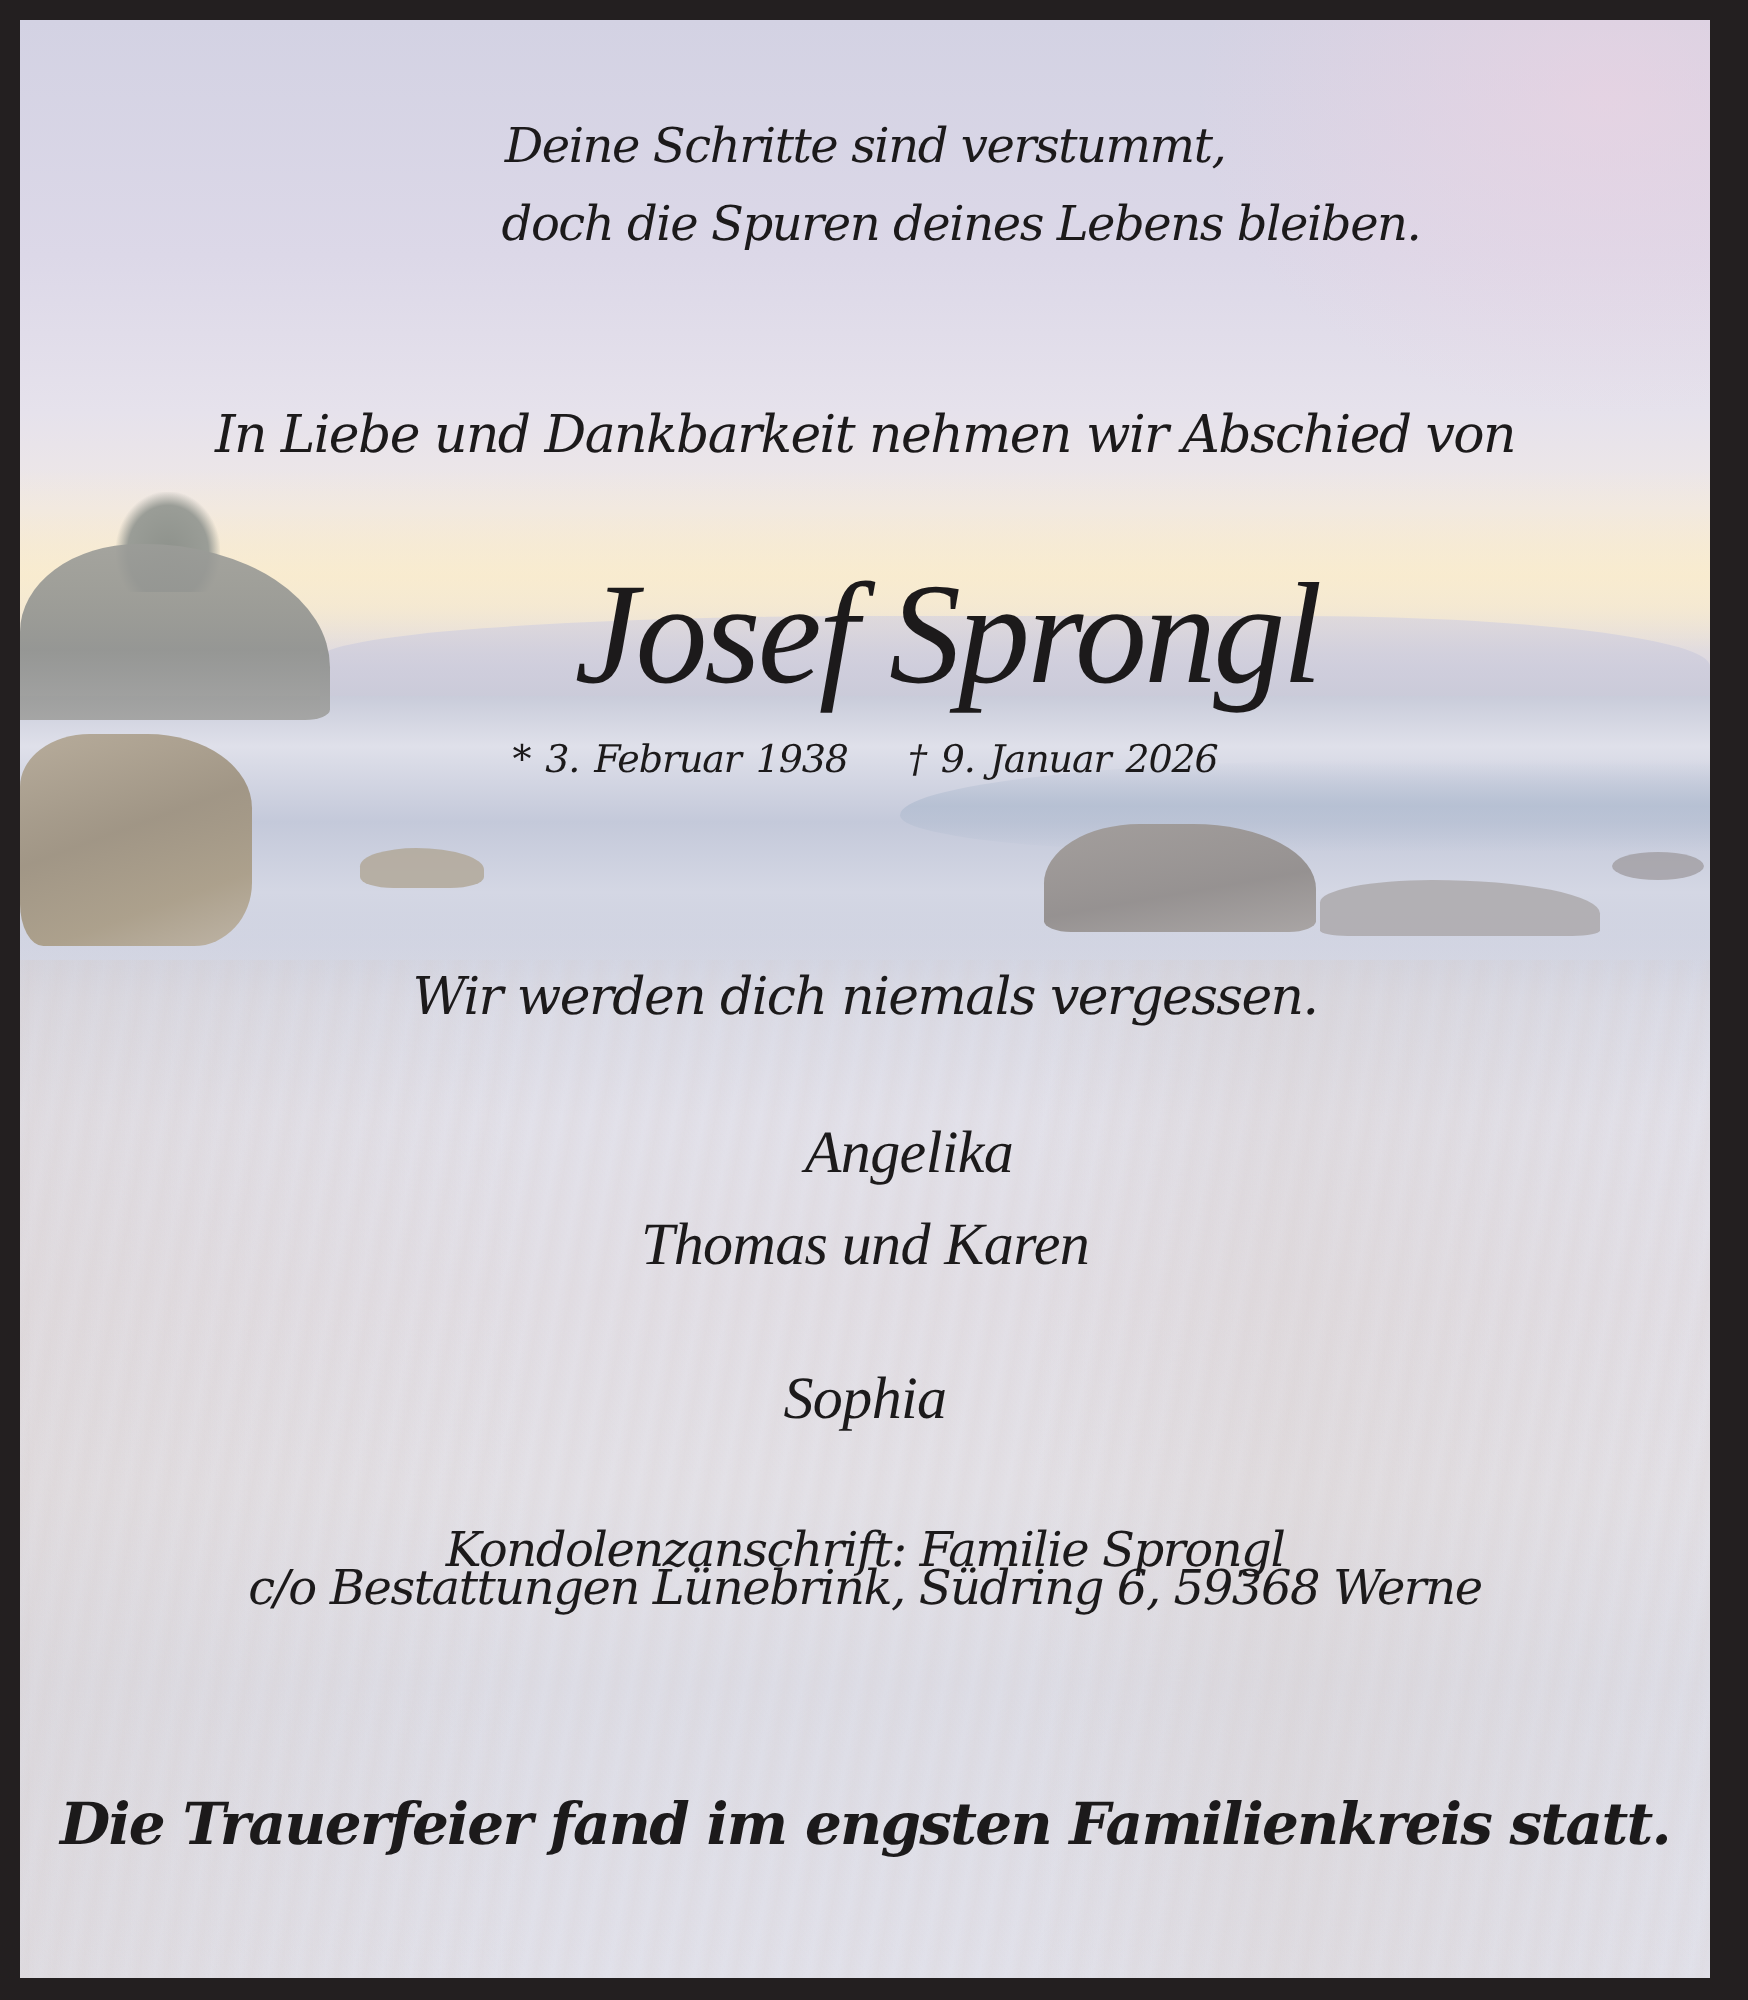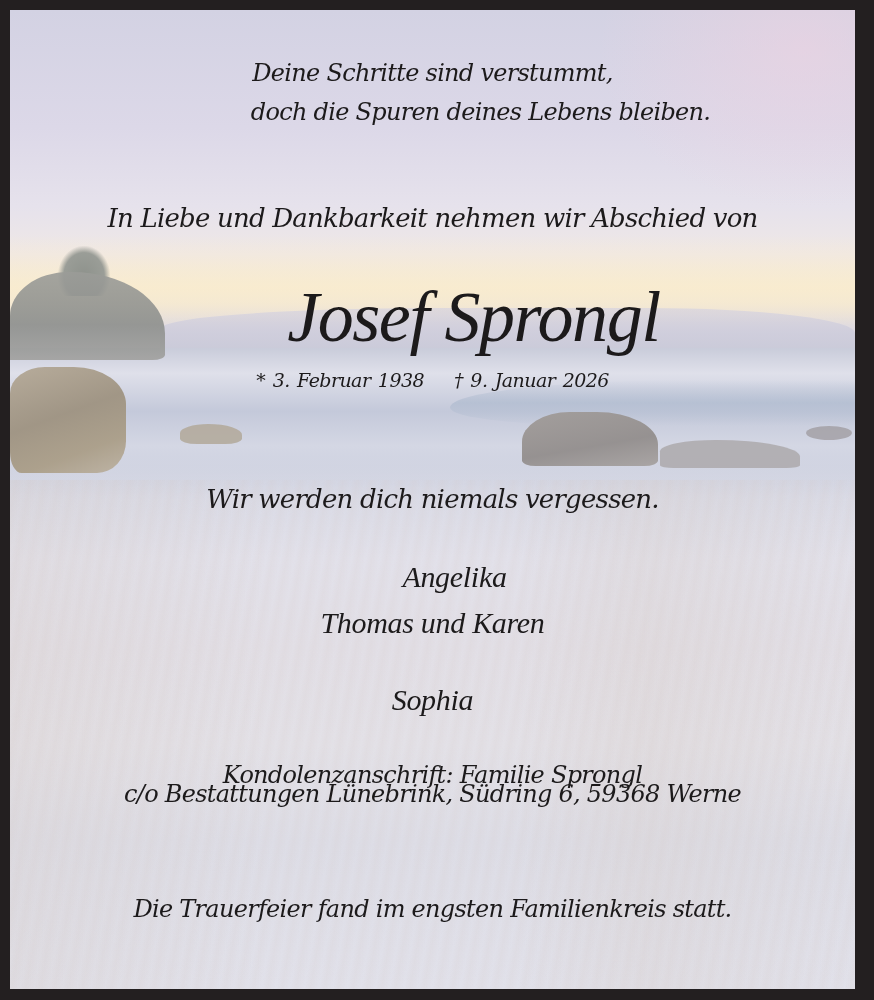--- a/index.html
+++ b/index.html
@@ -94,21 +94,21 @@
     letter-spacing: -0.03em;
   }
   .verse { font-size: 24px; }
   .intro { font-size: 26px; }
   .name  { font-size: 72px; letter-spacing: -0.02em; font-family: Liberation Serif, serif; margin-left: 41px; }
   .dates { font-size: 19px; word-spacing: 2px; }
   .dates .gap { display: inline-block; width: 30px; }
   .never { font-size: 26px; }
   .family { font-size: 30px; font-family: "Liberation Serif", "DejaVu Serif", serif; letter-spacing: -0.01em; }
   .addr  { font-size: 24px; }
-  .note  { font-size: 24px; }
+  .note  { font-size: 29px; font-weight: bold; }
 </style>
 </head>
 <body>
 
 <div class="frame">
 
   <div class="pink-glow"></div>
   <div class="sun-band"></div>
   <div class="cloud-bank"></div>
   <div class="sea"></div>

